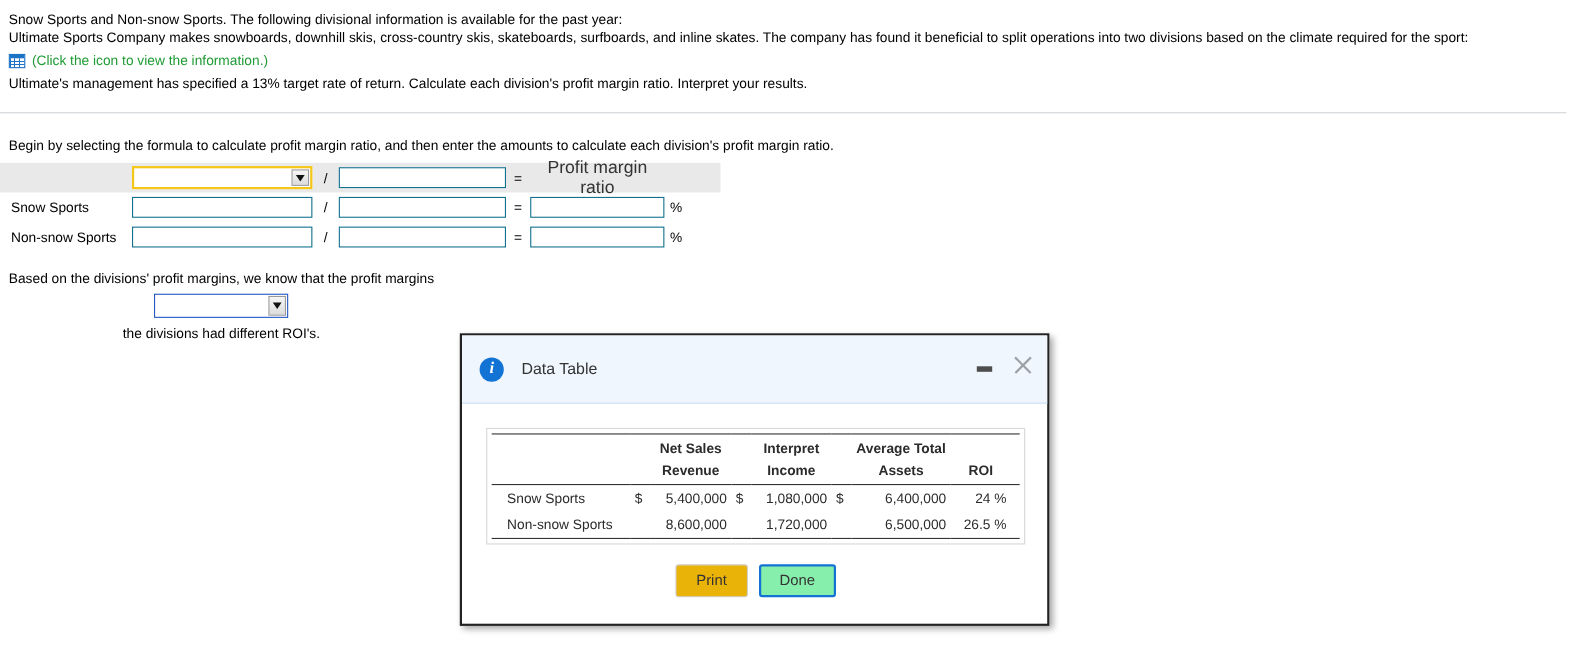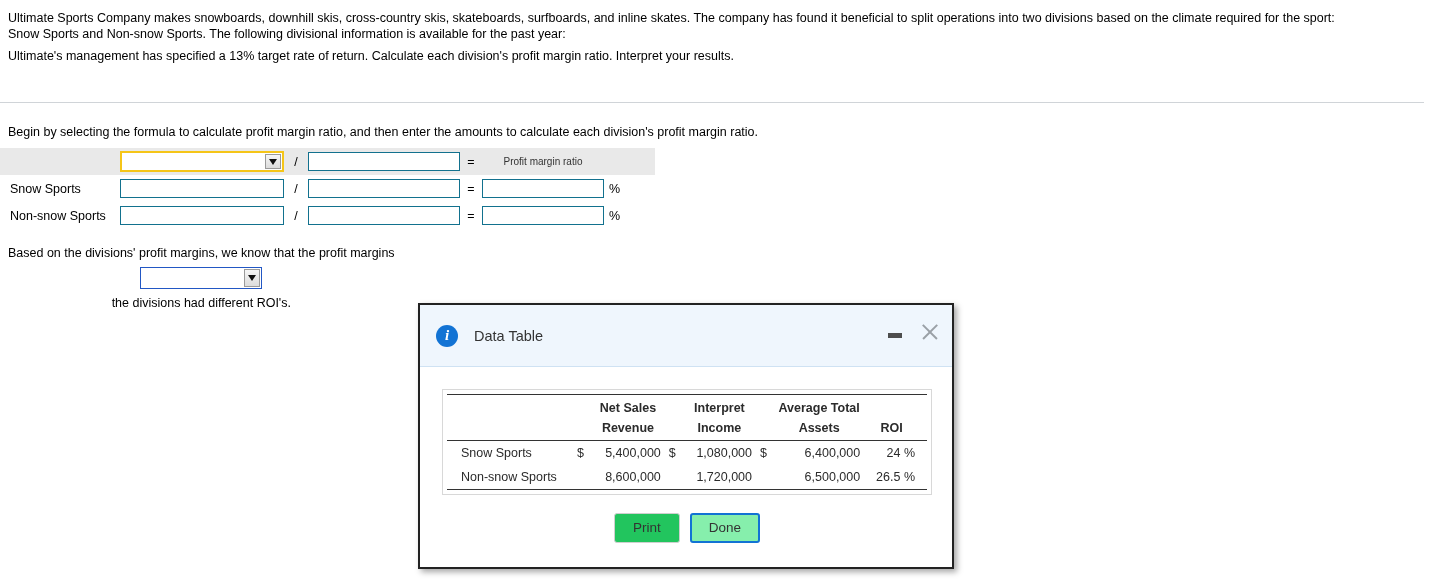--- a/index.html
+++ b/index.html
@@ -132,21 +132,21 @@
     text-align: center;
     font-size: 12.5px;
   }
   .pct {
     margin-left: 5px;
     font-size: 12.5px;
   }
   .ratio-label {
     width: 122px;
     text-align: center;
-    font-size: 10px;
+    font-size: 16px;
     color: #333;
   }
 
   
   .dd {
     position: relative;
     display: inline-block;
     box-sizing: border-box;
     background: #ffffff;
     cursor: pointer;
@@ -299,35 +299,39 @@
   .modal-foot {
     margin-top: 18px;
     display: flex;
     justify-content: center;
     gap: 10px;
   }
   .btn {
     font-family: "Liberation Sans", sans-serif;
     font-size: 13.5px;
     color: #333333;
-    background: #22c55e;
+    background: #eab308;
     padding: 6px 18px;
     border-radius: 3px;
     cursor: pointer;
     line-height: 16px;
   }
   .btn.print { border: 1px solid #cfcfcf; }
   .btn.done  { border: 2px solid #1273d4; background: #86efac; padding: 5px 17px; }
 </style>
 </head>
 <body>
 
 <div class="intro">
+  <div class="intro-line">Snow Sports and Non-snow Sports. The following divisional information is available for the past year:</div>
   <div class="intro-line">Ultimate Sports Company makes snowboards, downhill skis, cross-country skis, skateboards, surfboards, and inline skates. The company has found it beneficial to split operations into two divisions based on the climate required for the sport:</div>
-  <div class="intro-line">Snow Sports and Non-snow Sports. The following divisional information is available for the past year:</div>
+  <div class="icon-line">
+    <span class="grid-icon"></span>
+    <span class="icon-note">(Click the icon to view the information.)</span>
+  </div>
   <div class="intro-q">Ultimate's management has specified a 13% target rate of return. Calculate each division's profit margin ratio. Interpret your results.</div>
 </div>
 
 <div class="hr"></div>
 
 <div class="instruction">Begin by selecting the formula to calculate profit margin ratio, and then enter the amounts to calculate each division's profit margin ratio.</div>
 
 <div class="formula">
 
   <div class="frow header">

